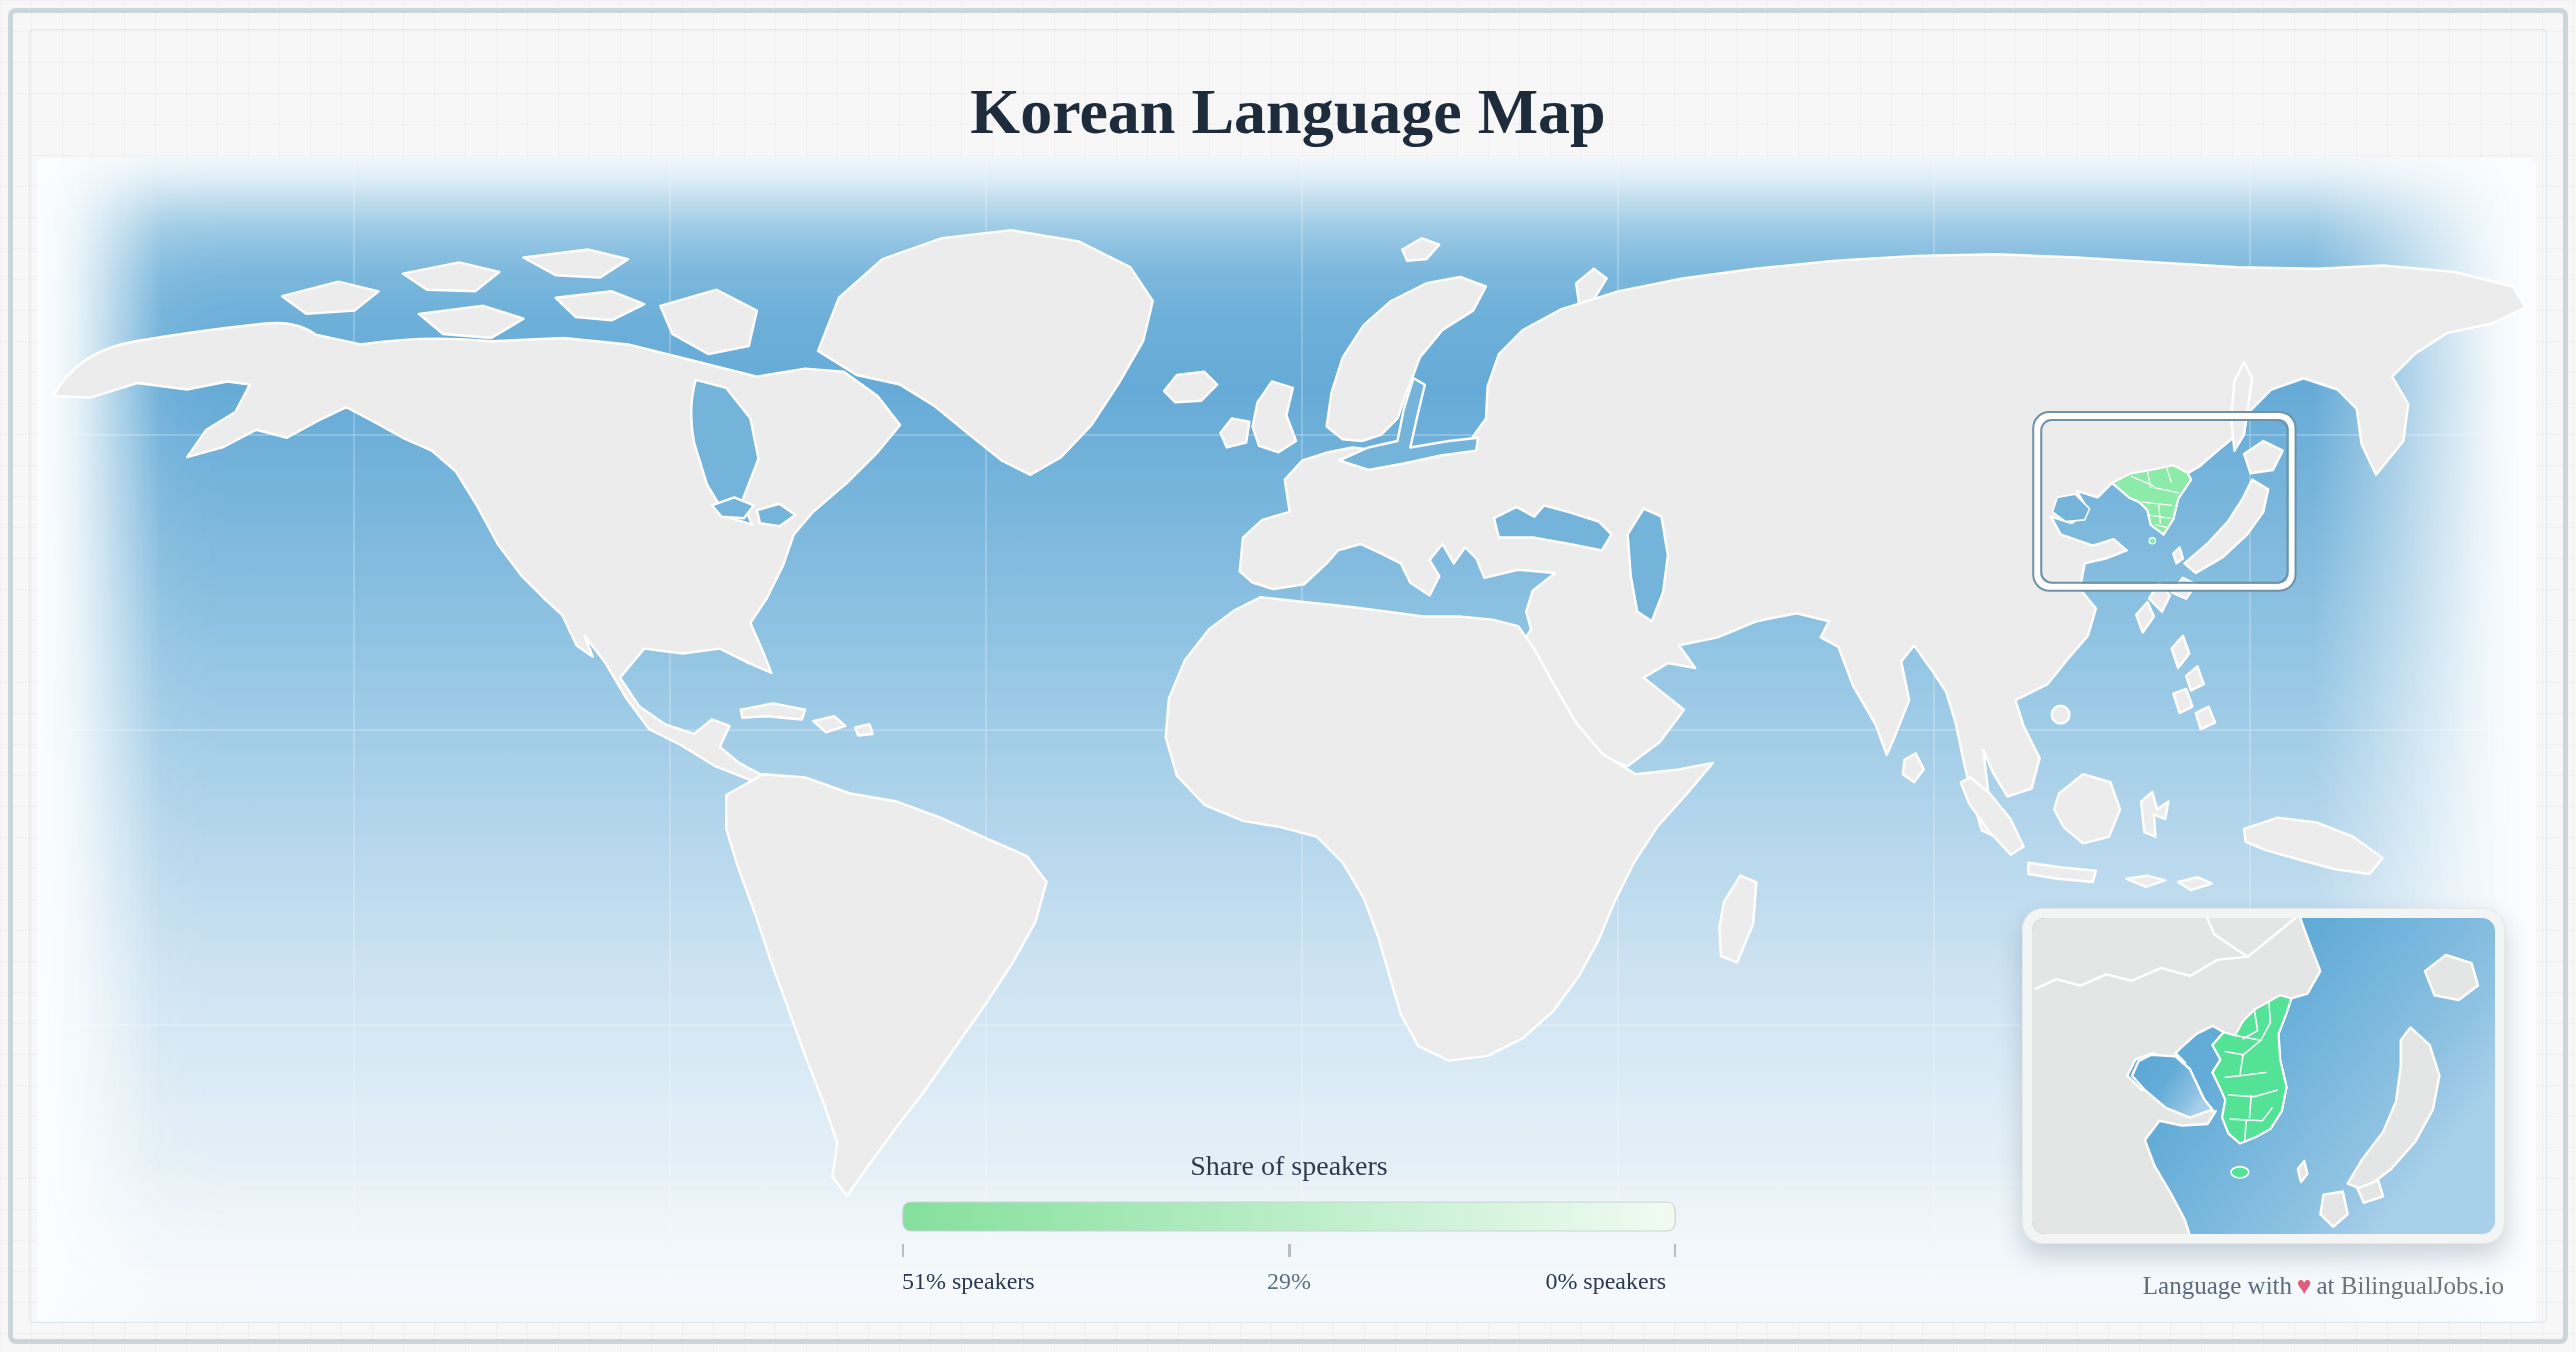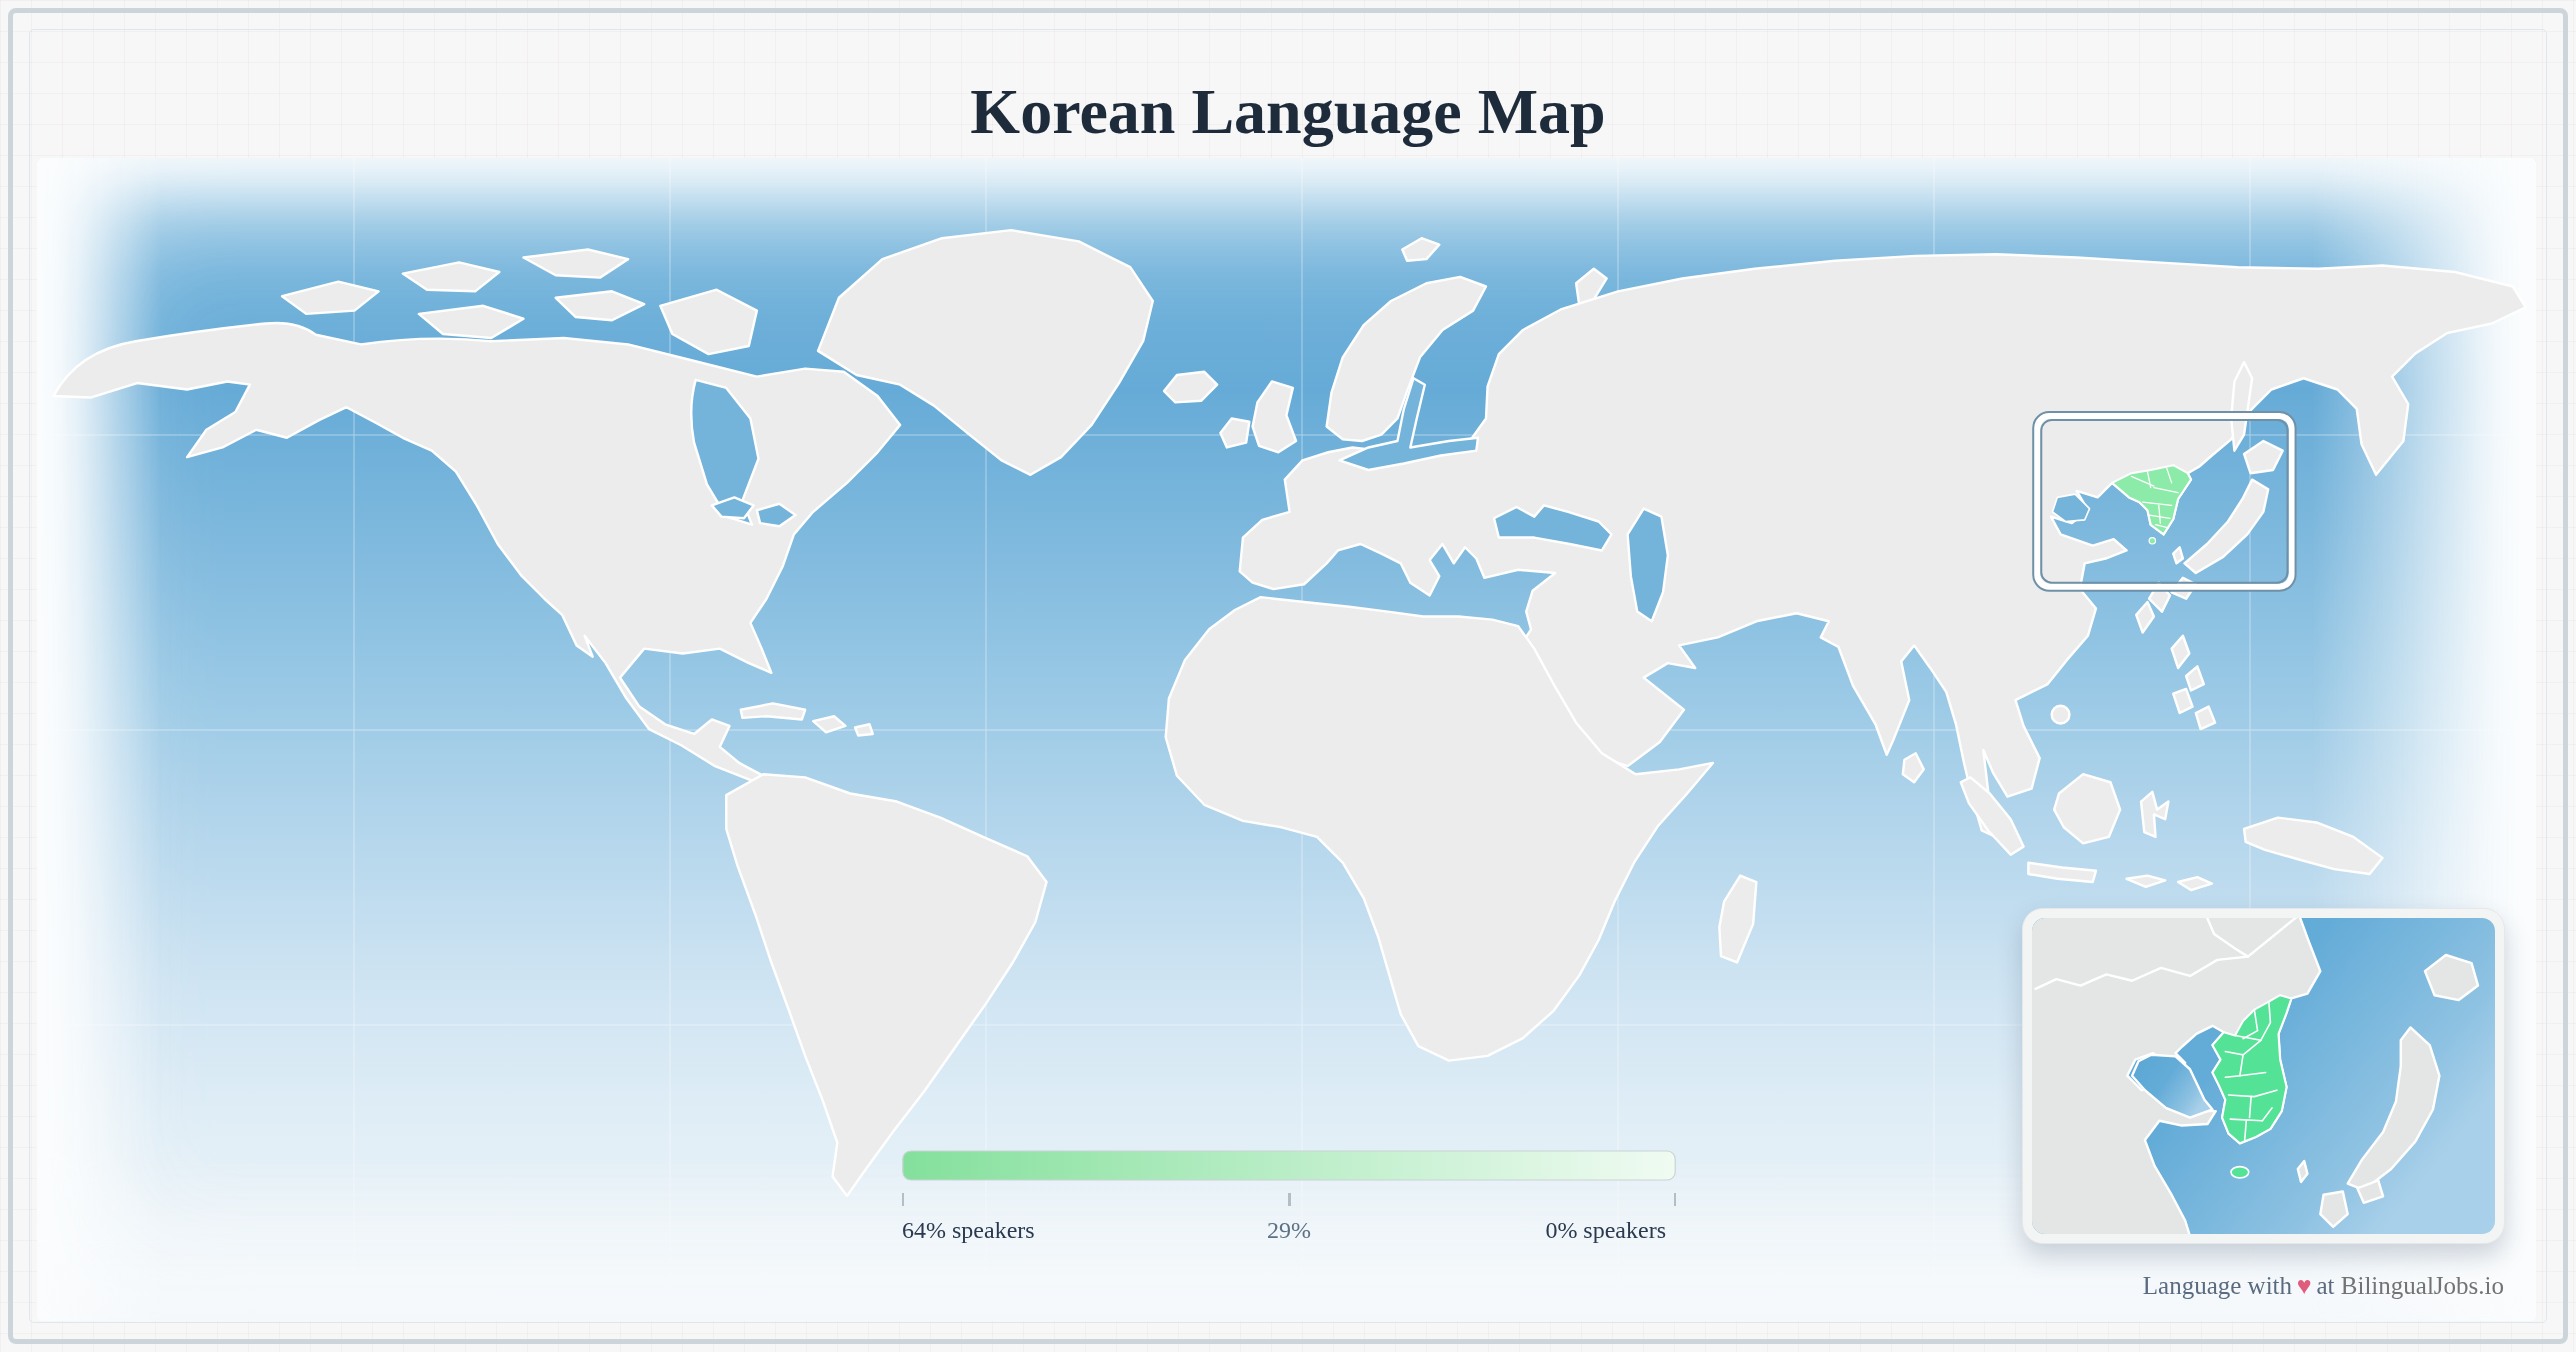--- a/index.html
+++ b/index.html
@@ -216,36 +216,37 @@
           <path d="M 246 250 L 286 252"></path>
           <path d="M 286 252 L 298 236"></path>
           <path d="M 266 252 L 264 276"></path>
         </g>
       </g>
     </svg>
   </div>
 </div>
 
 <div class="legend">
+  <div class="legend-title">Share of speakers</div>
   <svg class="legend-bar-wrap" width="774" height="31" viewBox="0 0 962 38">
     <defs>
       <linearGradient id="legendGrad" x1="0" y1="0" x2="1" y2="0">
         <stop offset="0" stop-color="#84e09c"></stop>
         <stop offset="1" stop-color="#f0fbf2"></stop>
       </linearGradient>
     </defs>
     <rect x="1" y="1" width="960" height="36" rx="10" fill="url(#legendGrad)" stroke="#c9d4d4" stroke-width="1.5"></rect>
   </svg>
   <div class="legend-ticks">
     <div class="legend-tick t0"></div>
     <div class="legend-tick t50"></div>
     <div class="legend-tick t100"></div>
   </div>
   <div class="legend-labels">
-    <span class="legend-label-left">64% speakers</span>
+    <span class="legend-label-left">51% speakers</span>
     <span class="legend-label-center">29%</span>
     <span class="legend-label-right">0% speakers</span>
   </div>
 </div>
 
 <div class="attribution">
   <span>Language with</span><span class="heart">♥</span><span>at</span>
   <span class="site">BilingualJobs.io</span>
 </div>
 

